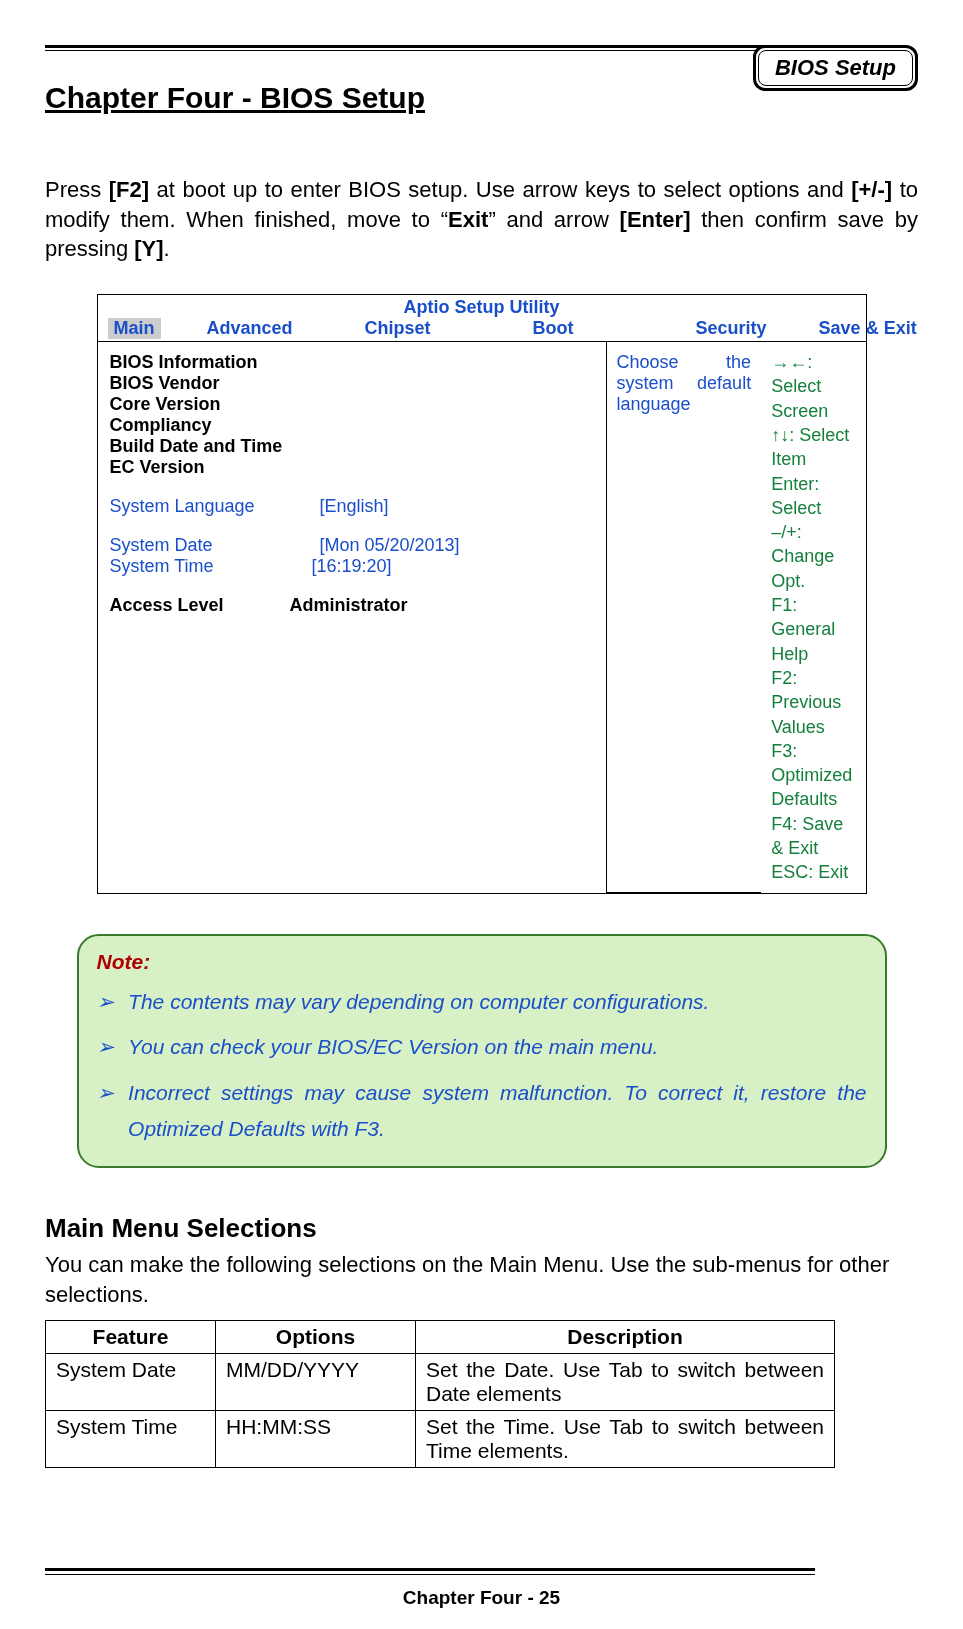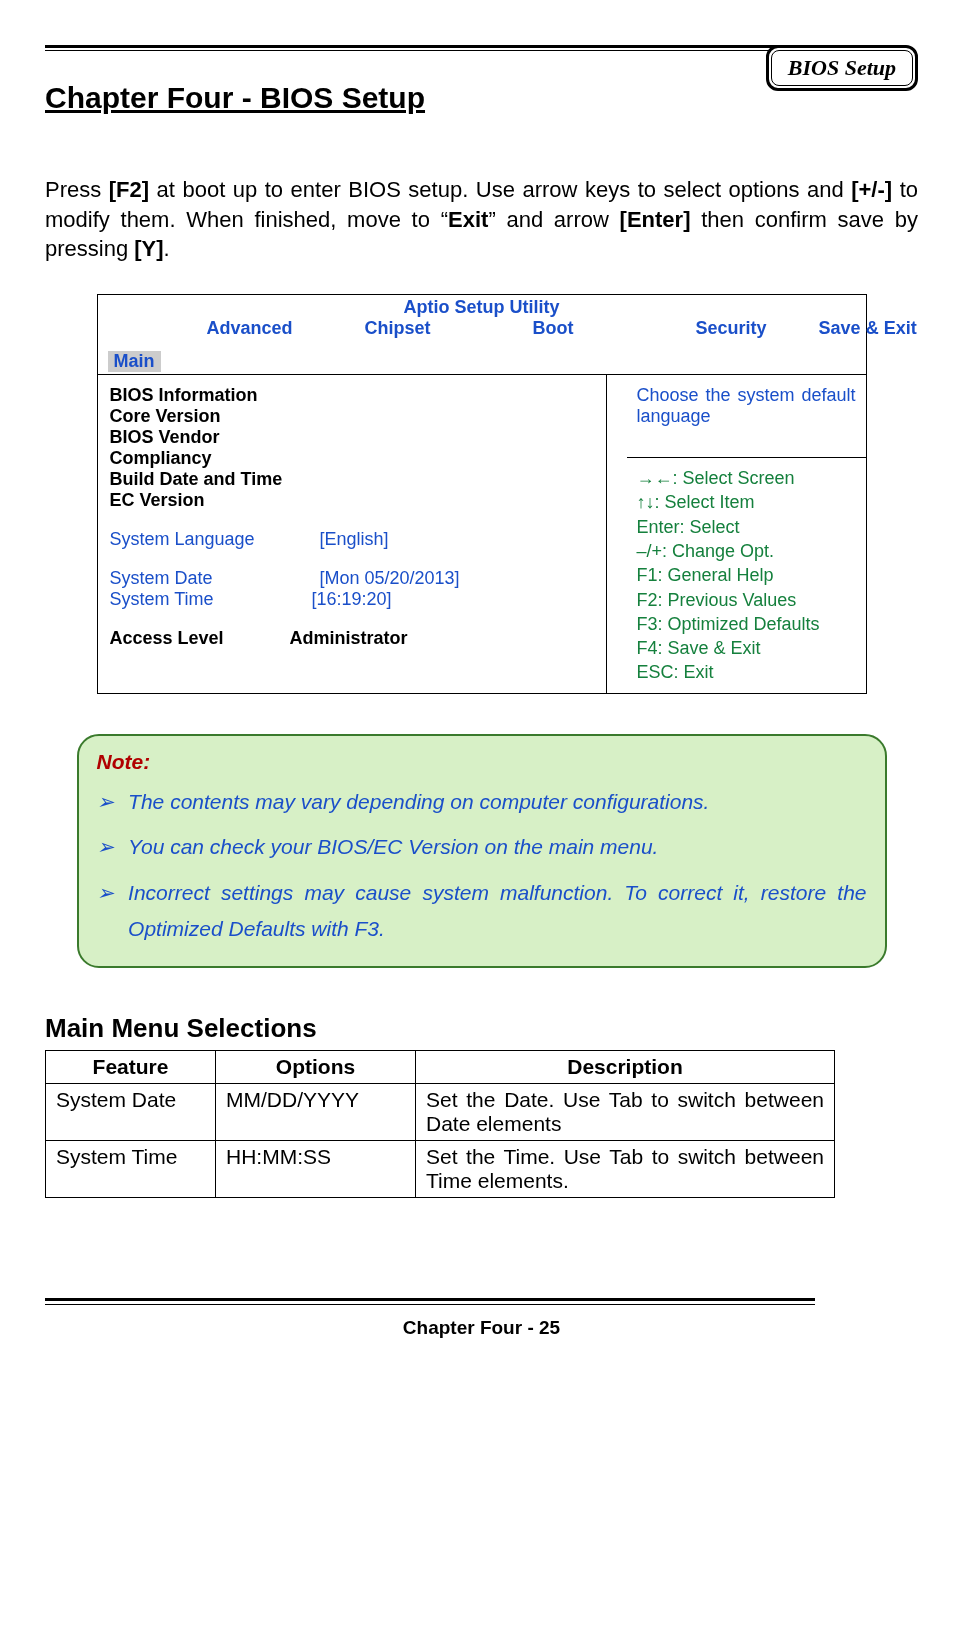--- a/index.html
+++ b/index.html
@@ -34,21 +34,20 @@
     padding: 2px;
     background: #fff;
   }
   .header-badge-inner{
     border: 1px solid #000;
     border-radius: 8px;
     padding: 4px 16px;
     font-weight: bold;
     font-style: italic;
     font-size: 22px;
-    font-family: Liberation Serif, serif;
   }
   h1.chapter-title {
     font-size: 30px;
     font-weight: bold;
     margin: 30px 0 60px 0;
     text-decoration: underline;
   }
   .intro {
     font-size: 22px;
     line-height: 1.35;
@@ -78,38 +77,36 @@
   }
   .bios-tabs {
     display: flex;
     color: #1a4fc9;
     font-weight: bold;
     border-bottom: 1px solid #000;
     padding: 0 10px 2px 10px;
     gap: 10px;
   }
   .bios-tabs .tab { padding: 0 6px; white-space: nowrap; }
-  .bios-tabs .tab.active { background: #ccc; margin-top: 33px; }
+  .bios-tabs .tab.active { background: #ccc; }
   .bios-tabs .sp-sm { flex: 0 0 20px; }
   .bios-tabs .sp-md { flex: 0 0 40px; }
   .bios-tabs .sp-lg { flex: 0 0 70px; }
   .bios-tabs .sp-xl { flex: 0 0 90px; }
   .bios-body {
     display: flex;
   }
   .bios-left {
     flex: 1;
     padding: 10px 12px;
   }
   .bios-right {
     width: 260px;
     display: flex;
-    flex-direction: column;
     border-left: 1px solid #000;
-    padding-left: 20px;
   }
   .bios-help-top {
     color: #1a4fc9;
     padding: 10px 10px 30px 10px;
     border-bottom: 1px solid #000;
     text-align: justify;
     text-align-last: justify;
   }
   .bios-help-bottom {
     color: #15803d;
@@ -213,22 +210,22 @@
       <span class="tab">Boot</span>
       <span class="sp-xl"></span>
       <span class="tab">Security</span>
       <span class="sp-sm"></span>
       <span class="tab">Save &amp; Exit</span>
     </div>
     <div class="bios-body">
       <div class="bios-left">
         <div class="info-list">
           <div>BIOS Information</div>
+          <div>BIOS Vendor</div>
           <div>Core Version</div>
-          <div>BIOS Vendor</div>
           <div>Compliancy</div>
           <div>Build Date and Time</div>
           <div>EC Version</div>
         </div>
         <div class="spacer"></div>
         <div class="kv-row">
           <span class="k">System Language</span>
           <span class="v">[English]</span>
         </div>
         <div class="spacer"></div>
@@ -273,20 +270,21 @@
       <span class="bullet">➢</span>
       <span>You can check your BIOS/EC Version on the main menu.</span>
     </div>
     <div class="note-item">
       <span class="bullet">➢</span>
       <span>Incorrect settings may cause system malfunction. To correct it, restore the Optimized Defaults with F3.</span>
     </div>
   </div>
 
   <h3 class="sub">Main Menu Selections</h3>
+  <div class="sub-desc">You can make the following selections on the Main Menu. Use the sub-menus for other selections.</div>
 
   <table class="feat">
     <tbody>
         <tr>
       <th style="width:170px">Feature</th>
       <th style="width:200px">Options</th>
       <th>Description</th>
     </tr>
     <tr>
       <td>System Date</td>

